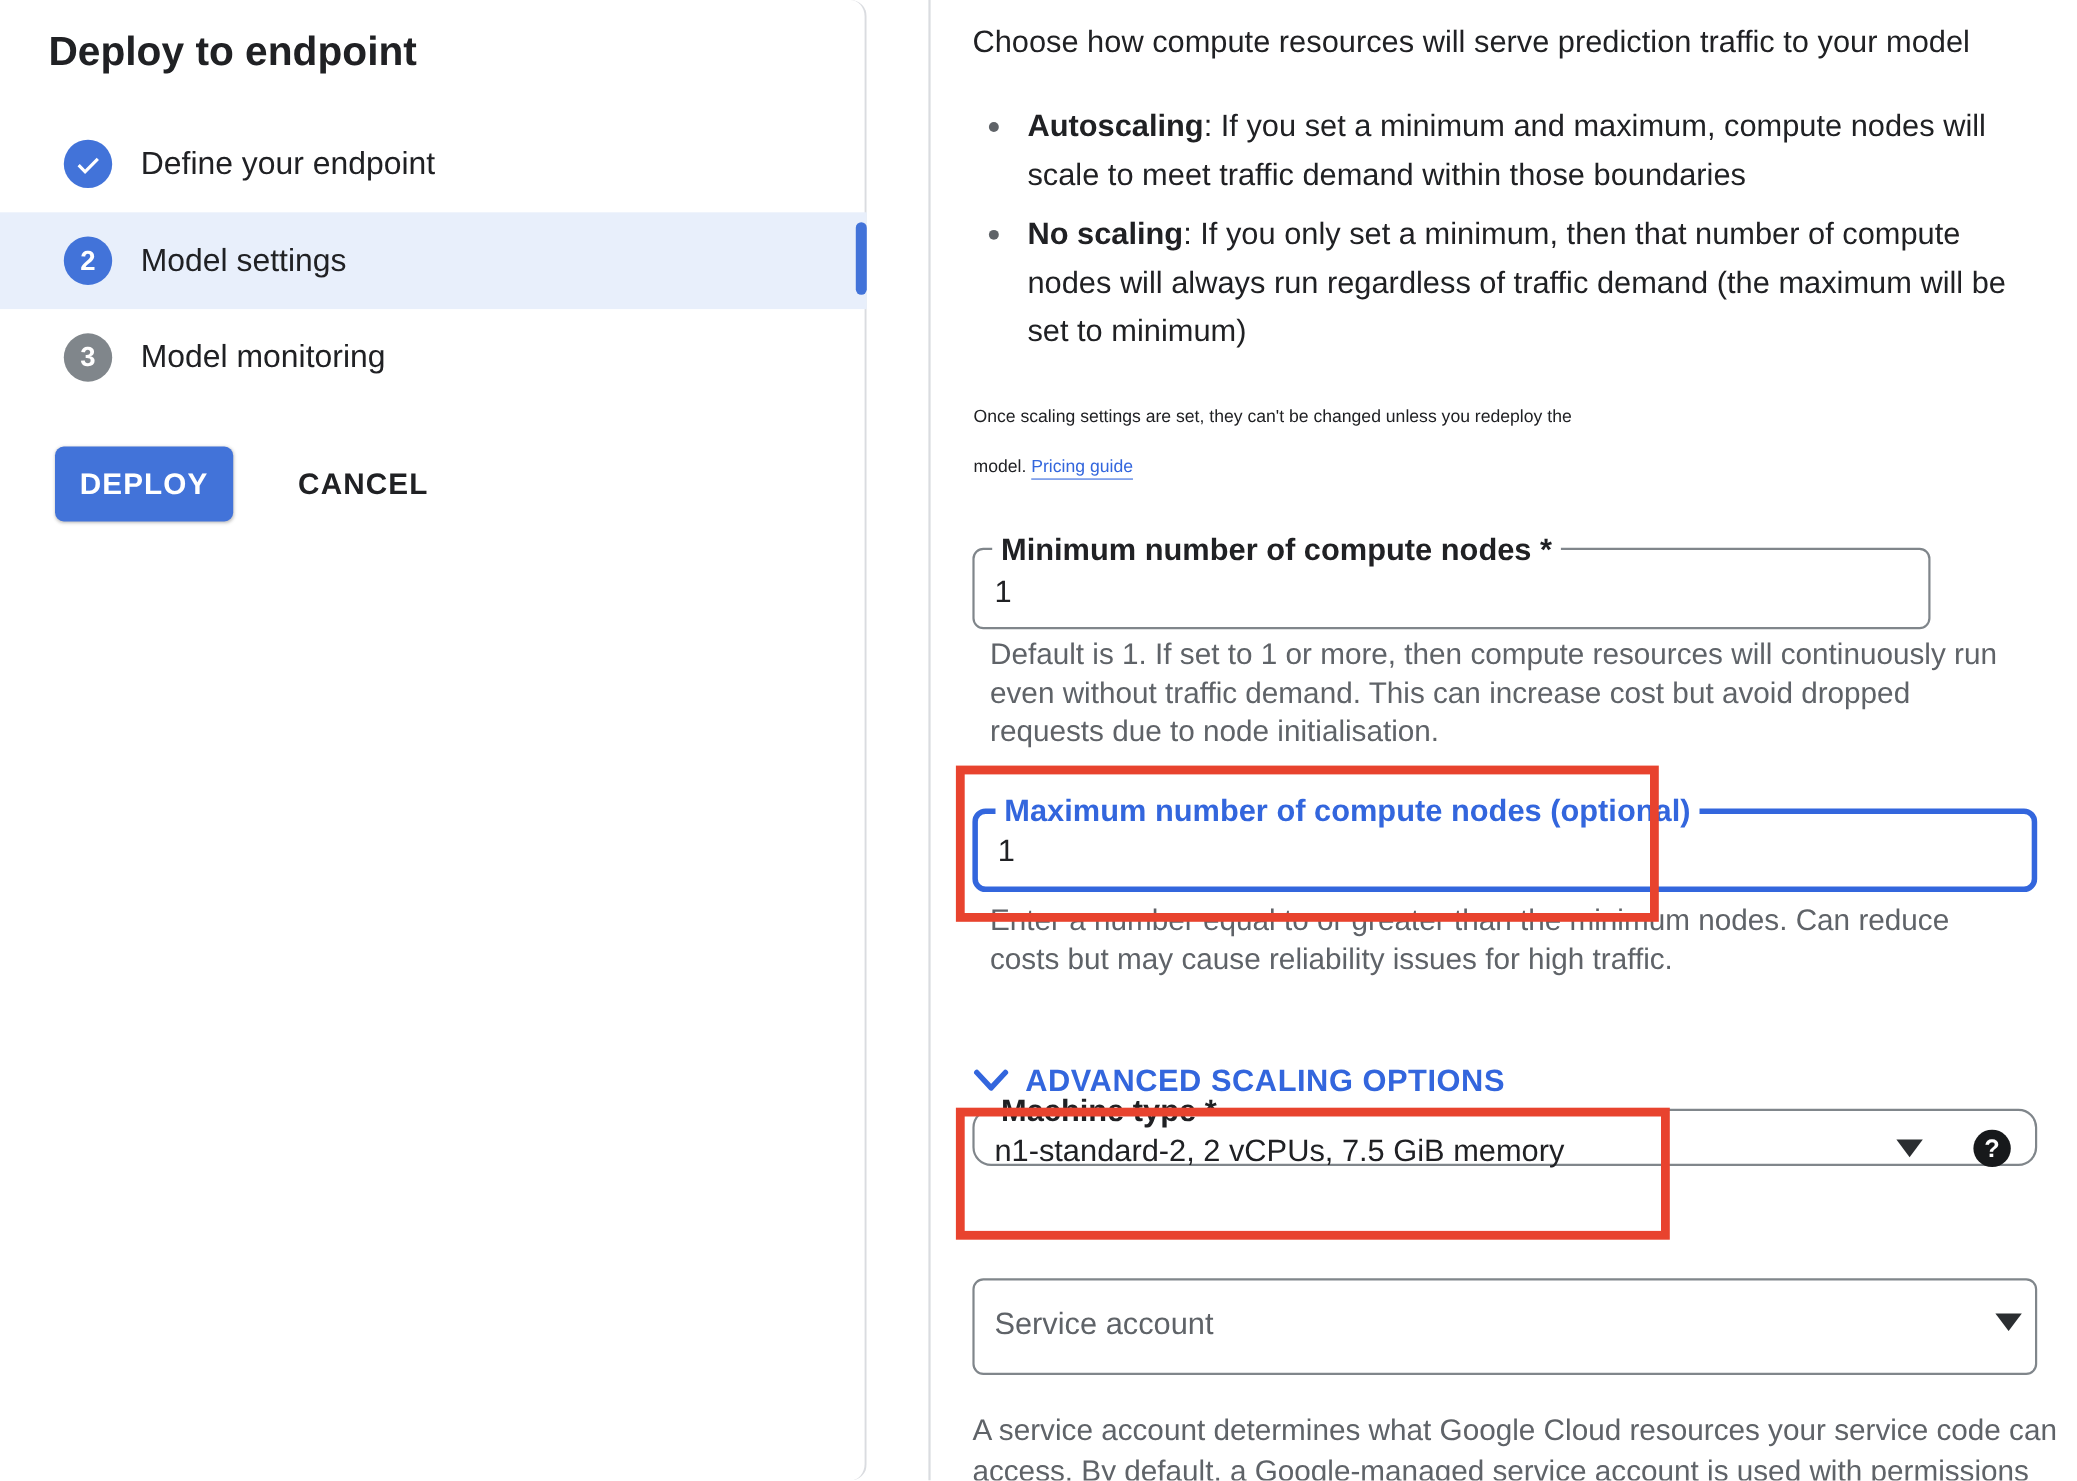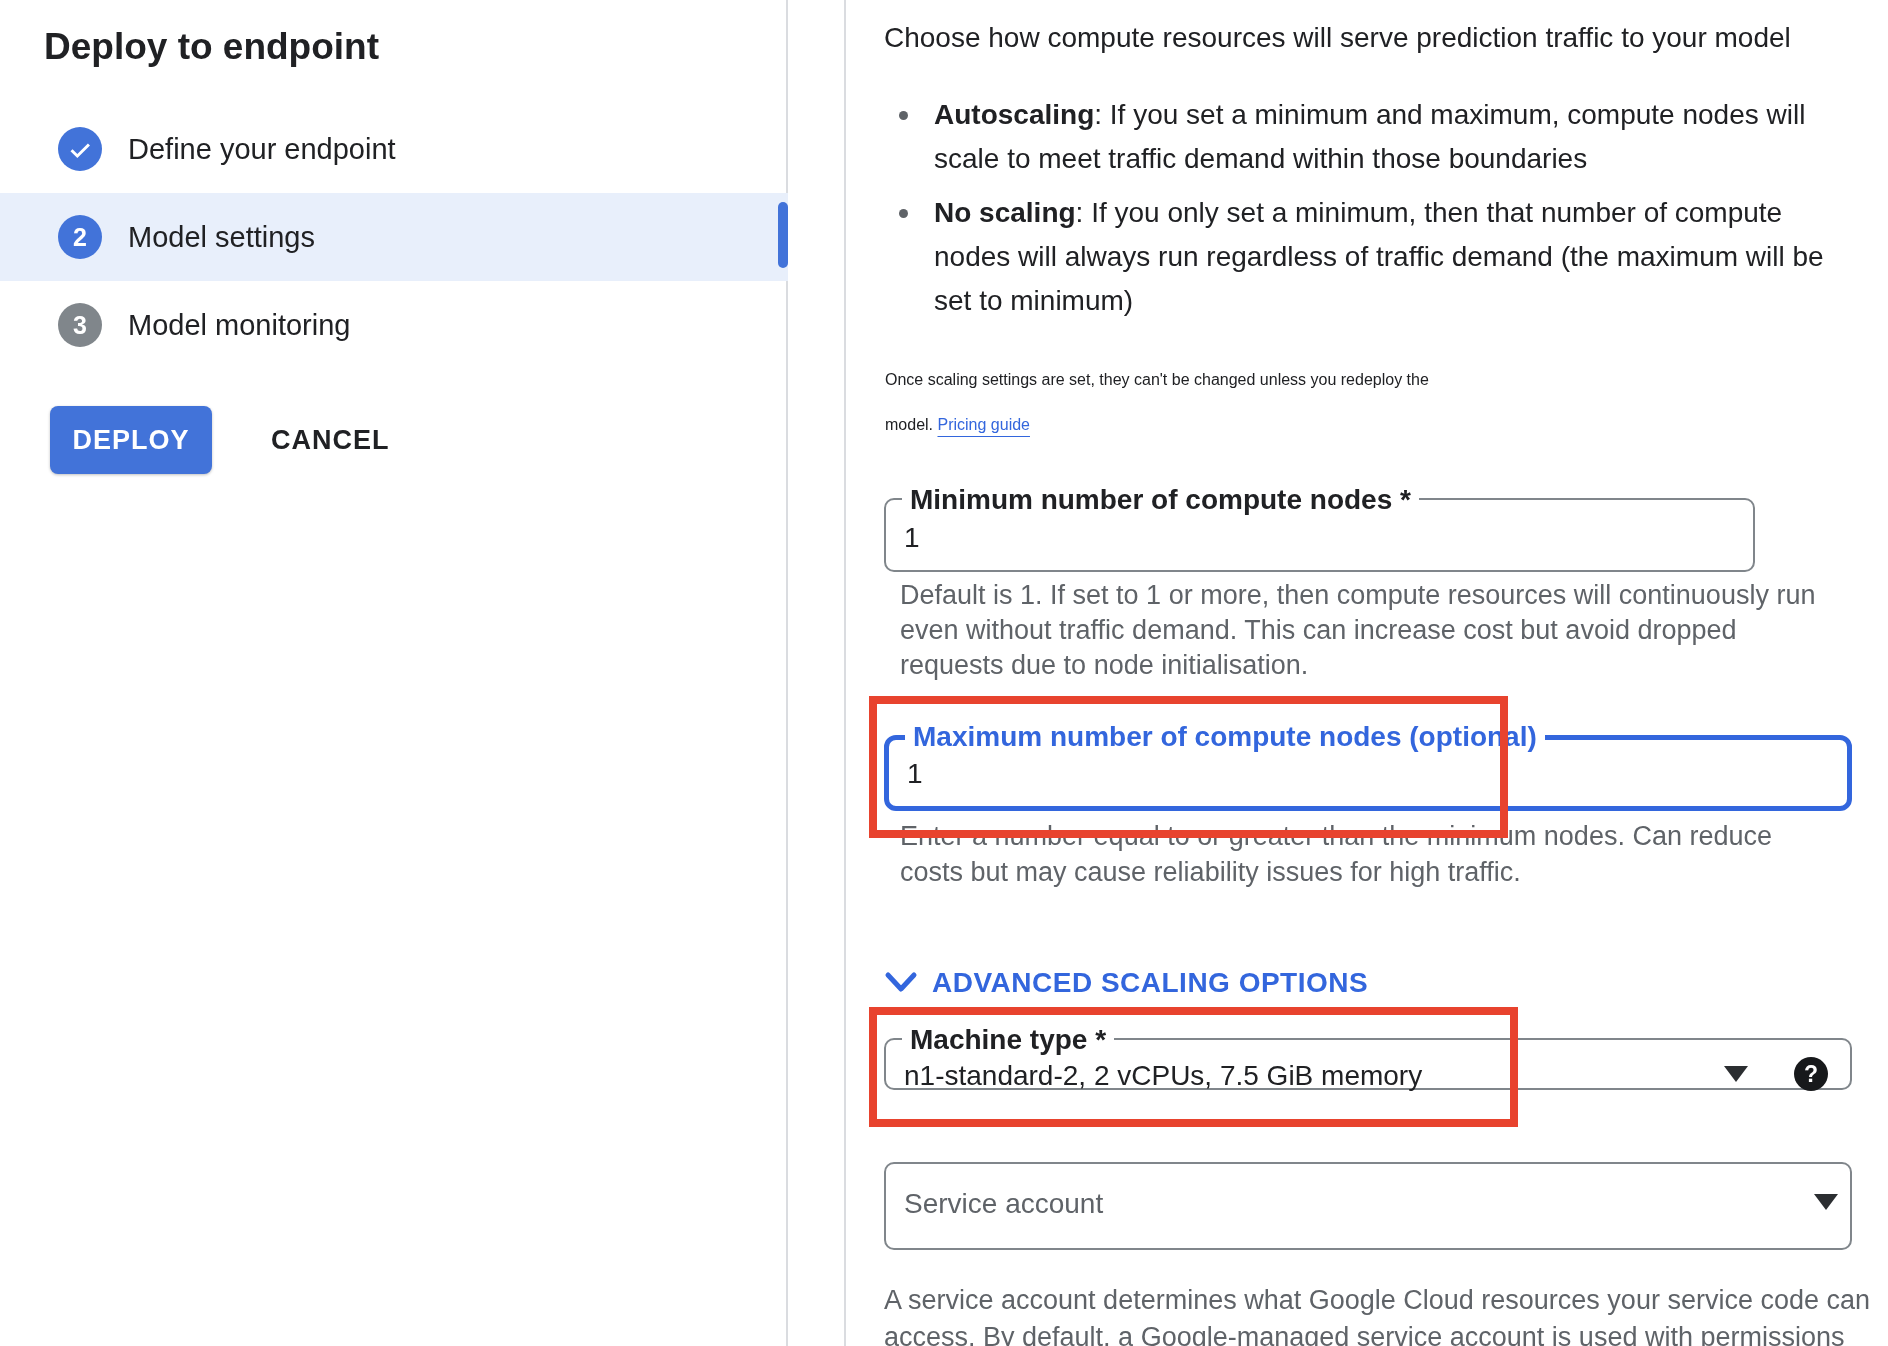--- a/index.html
+++ b/index.html
@@ -13,21 +13,21 @@
     --divider-gray:#dadce0;
     --inactive-step-gray:#80868b;
   }
   *{margin:0;padding:0;box-sizing:border-box;}
   html,body{width:1888px;height:1346px;overflow:hidden;background:#fff;
     font-family:"Liberation Sans", sans-serif; color:var(--text-primary);}
   .app{position:relative;width:1888px;height:1346px;}
 
   
   .left-panel{position:absolute;left:0;top:0;width:788px;height:1346px;background:#fff;
-    border-right:2px solid var(--divider-gray);}
+    border-right:2px solid var(--divider-gray);border-radius:15px;}
   .pane-divider{position:absolute;left:844px;top:0;width:2px;height:1346px;background:var(--divider-gray);}
   .dialog-title{position:absolute;left:44px;top:26px;font-size:37px;font-weight:700;color:var(--text-primary);}
 
   .step{position:absolute;left:0;width:788px;height:88px;display:flex;align-items:center;cursor:pointer;}
   .step-1{top:105px;}
   .step-2{top:193px;background:var(--light-blue-band);}
   .step-3{top:281px;}
   .step-circle{position:absolute;left:58px;width:44px;height:44px;border-radius:50%;
     display:flex;align-items:center;justify-content:center;color:#fff;font-size:25px;font-weight:700;}
   .circle-blue{background:var(--accent-blue);}
@@ -69,21 +69,21 @@
   .max-field{top:735px;width:968px;height:76px;border:5px solid var(--blue-text);border-radius:12px;}
   .max-field .field-label{color:var(--blue-text);top:-20px;}
   .max-field .field-value{top:18px;}
   .max-helper{top:818px;line-height:36px;}
 
   .advanced-toggle{position:absolute;left:0;top:964px;height:38px;display:flex;align-items:center;
     gap:14px;cursor:pointer;border:none;background:transparent;padding:0;font-family:"Liberation Sans",sans-serif;text-align:center;}
   .advanced-text{font-size:28px;font-weight:700;letter-spacing:.5px;color:var(--blue-text);white-space:nowrap;}
   .chevron-svg{width:34px;height:24px;display:block;}
 
-  .machine-field{top:1038px;width:968px;height:52px;}
+  .machine-field{top:1008px;width:968px;height:52px;border-radius:17px;}
   .machine-field .field-value{top:20px;}
   .dropdown-arrow{position:absolute;width:0;height:0;border-left:12px solid transparent;
     border-right:12px solid transparent;border-top:16px solid #2b2e31;cursor:pointer;}
   .machine-arrow{left:838px;top:26px;}
   .help-icon{position:absolute;left:908px;top:17px;width:34px;height:34px;border-radius:50%;background:#17191b;
     color:#fff;display:flex;align-items:center;justify-content:center;font-size:23px;font-weight:700;cursor:pointer;}
 
   .service-field{top:1162px;width:968px;height:88px;}
   .service-placeholder{position:absolute;left:18px;top:24px;font-size:28px;color:var(--text-secondary);white-space:nowrap;}
   .service-arrow{left:928px;top:30px;}

